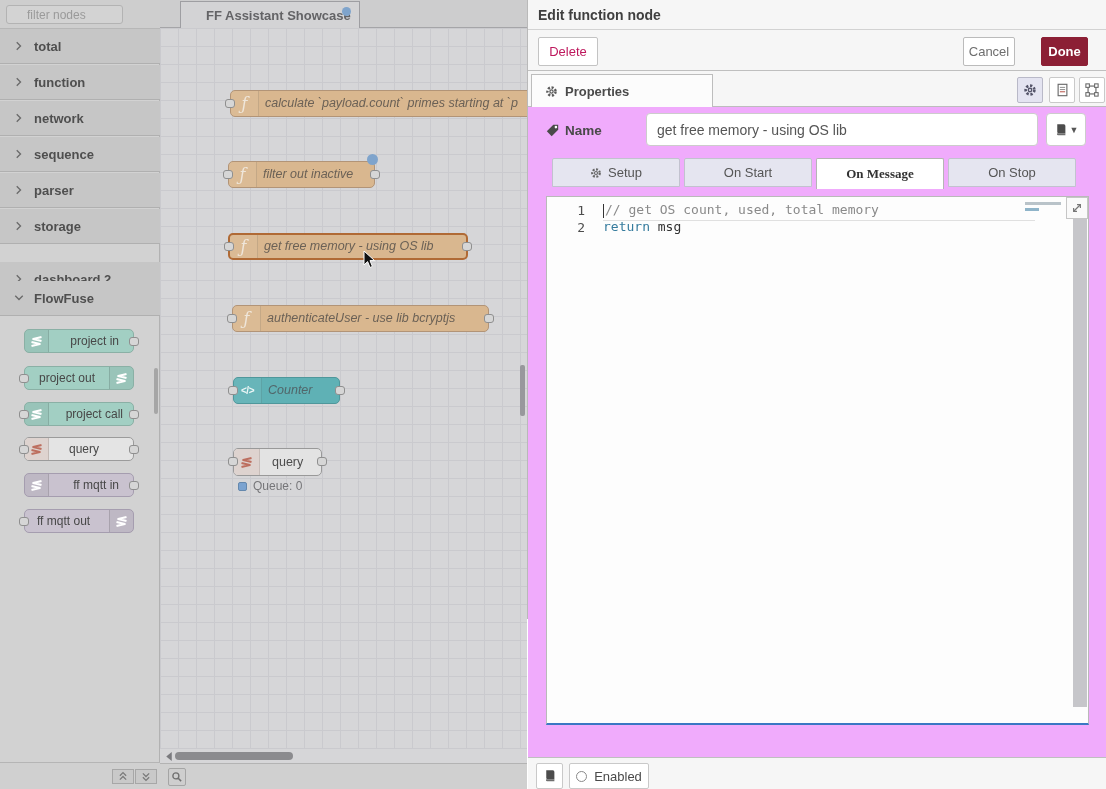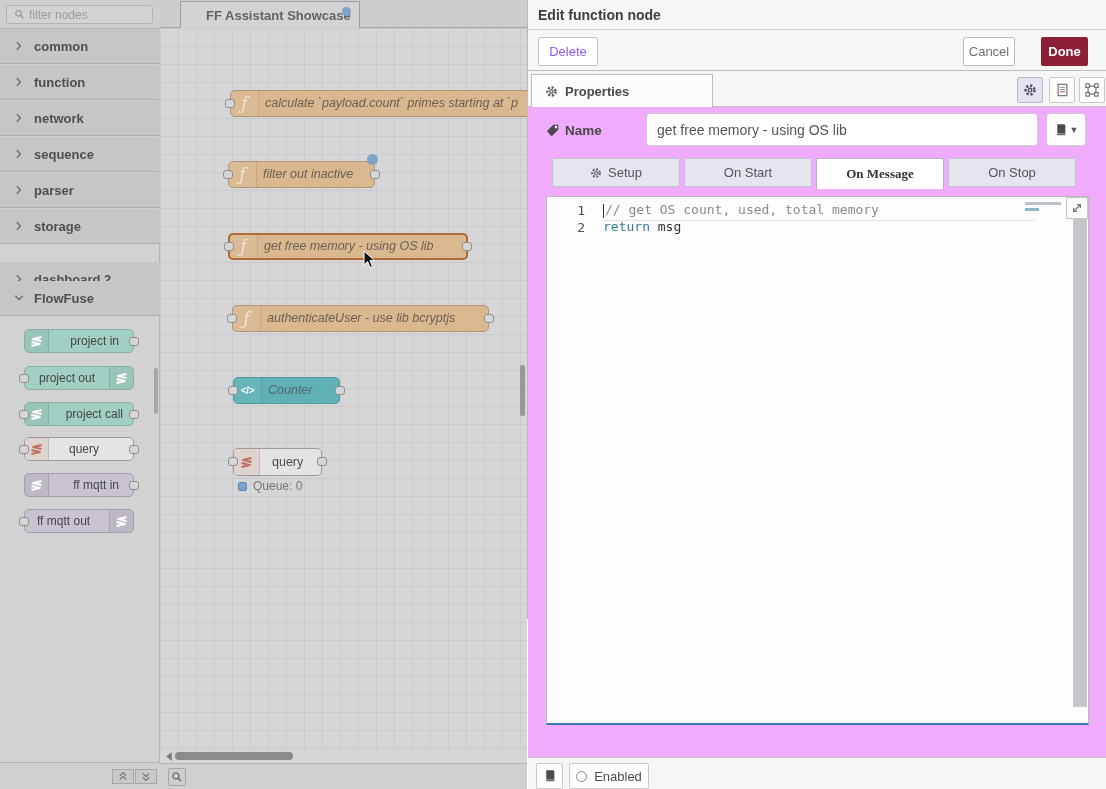--- a/index.html
+++ b/index.html
@@ -3,21 +3,21 @@
 <meta charset="utf-8">
 <style>
   * { margin:0; padding:0; box-sizing:border-box; }
   html,body { width:1106px; height:789px; overflow:hidden; }
   body { font-family:"Liberation Sans", sans-serif; background:#fff; position:relative; }
   .stage { position:absolute; left:0; top:0; width:1106px; height:789px; overflow:hidden; }
 
   
   .palette { position:absolute; left:0; top:0; width:160px; height:789px; background:#d2d2d2; border-right:1px solid #b2b2b2; }
   .palette-search { position:absolute; left:0; top:0; width:160px; height:29px; background:#cecece; border-bottom:1px solid #b7b7b7; }
-  .palette-search .box { position:absolute; left:6px; top:5px; width:147px; height:19px; background:#d3d3d3; border:1px solid #b3b3b3; border-radius:3px; display:flex; align-items:center; padding-left:7px; gap:4px; }
+  .palette-search .box { position:absolute; left:6px; top:5px; width:117px; height:19px; background:#d3d3d3; border:1px solid #b3b3b3; border-radius:3px; display:flex; align-items:center; padding-left:16px; gap:4px; }
   .palette-search input { border:none; outline:none; background:transparent; font-size:12px; color:#666; width:110px; font-family:"Liberation Sans",sans-serif; }
   .palette-search input::placeholder { color:#9a9a9a; }
   .cat { position:absolute; left:0; width:160px; height:35px; background:#c6c6c6; border-bottom:1px solid #b0b0b0; display:flex; align-items:center; gap:9px; padding-left:13px; cursor:pointer; }
   .cat .lbl { font-size:13px; font-weight:bold; color:#4f4f4f; }
   .pnode { position:absolute; height:24px; width:110px; border-radius:5px; border:1px solid; font-size:12px; color:#444; }
   .pnode .icn { position:absolute; top:0; width:24px; height:22px; display:flex; align-items:center; justify-content:center; background:rgba(0,0,0,0.05); }
   .pnode .icn.l { left:0; border-right:1px solid rgba(0,0,0,0.12); border-radius:4px 0 0 4px; }
   .pnode .icn.r { right:0; border-left:1px solid rgba(0,0,0,0.12); border-radius:0 4px 4px 0; }
   .pnode .plabel { position:absolute; top:4px; font-size:12px; color:#474747; }
   .pnode.teal { background:var(--palette-project-fill,#a2cfc3); border-color:#8ab0a5; }
@@ -63,21 +63,21 @@
   .canvas-footer { position:absolute; left:0; top:763px; width:367px; height:26px; background:#d0d0d0; border-top:1px solid #b3b3b3; }
   .cf-search { position:absolute; left:8px; top:4px; width:18px; height:18px; background:#cecece; border:1px solid #a5a5a5; border-radius:2px; display:flex; align-items:center; justify-content:center; cursor:pointer; }
   .cursor-arrow { position:absolute; }
 
   
   .tray { position:absolute; left:527px; top:0; width:579px; height:619px; background:#fff; border-left:1px solid #b9b9b9; }
   .tray-header { position:absolute; left:0; top:0; width:100%; height:30px; background:#f6f6f6; border-bottom:1px solid #d2d2d2; }
   .tray-header .title { position:absolute; left:10px; top:7px; font-size:14px; font-weight:bold; color:#3f3f3f; }
   .tray-toolbar { position:absolute; left:0; top:30px; width:100%; height:41px; background:#f6f6f6; border-bottom:1px solid #bfbfbf; }
   .btn { position:absolute; top:7px; height:29px; border-radius:2px; background:#fff; border:1px solid #c3c3c3; font-size:13px; display:flex; align-items:center; justify-content:center; cursor:pointer; font-family:"Liberation Sans",sans-serif; }
-  .btn-delete { left:10px; width:60px; color:#8b5cf6; }
+  .btn-delete { left:10px; width:60px; color:#be185d; }
   .btn-cancel { left:435px; width:52px; color:#6e6e6e; border-color:#bbb; }
   .btn-done { left:513px; width:47px; color:#fff; background:var(--done-button-bg,#8c1f35); border:1px solid var(--done-button-bg,#8c1f35); font-weight:bold; }
   .tray-tabrow { position:absolute; left:0; top:71px; width:100%; height:36px; background:#f6f6f6; border-bottom:1px solid #bdbdbd; }
   .prop-tab { position:absolute; left:3px; top:3px; width:182px; height:33px; background:#fcfcfc; border:1px solid #bdbdbd; border-bottom:none; display:flex; align-items:center; gap:7px; padding-left:13px; cursor:pointer; z-index:2; }
   .prop-tab .lbl { font-size:13px; font-weight:bold; color:#4a4a4a; }
   .mini-btn { position:absolute; top:6px; width:26px; height:26px; border-radius:2px; background:#fff; border:1px solid #c9c9c9; display:flex; align-items:center; justify-content:center; cursor:pointer; }
   .mini-btn.sel { background:#e4e4f1; border-color:#b9b9c8; }
   .form { position:absolute; left:0; top:107px; width:100%; height:650px; background:#f0abfc; }
   .name-row { position:absolute; left:0; top:6px; width:100%; height:40px; }
   .name-label { position:absolute; left:18px; top:10px; display:flex; align-items:center; gap:6px; font-size:13.5px; font-weight:bold; color:#494949; }
@@ -119,21 +119,21 @@
             <line x1="9.6" y1="9.6" x2="13.5" y2="13.5" stroke="#9a9a9a" stroke-width="2"></line>
           </svg>
         <input type="text" placeholder="filter nodes" style="">
       </div>
     </div>
 
     <div class="cat" style="top:29px">
         <svg width="12" height="12" viewBox="0 0 16 16">
           <polyline points="5,3 10,8 5,13" fill="none" stroke="#6a6a6a" stroke-width="1.8"></polyline>
         </svg>
-        <span class="lbl">common</span>
+        <span class="lbl">total</span>
       </div>
     <div class="cat" style="top:65px">
         <svg width="12" height="12" viewBox="0 0 16 16">
           <polyline points="5,3 10,8 5,13" fill="none" stroke="#6a6a6a" stroke-width="1.8"></polyline>
         </svg>
         <span class="lbl">function</span>
       </div>
     <div class="cat" style="top:101px">
         <svg width="12" height="12" viewBox="0 0 16 16">
           <polyline points="5,3 10,8 5,13" fill="none" stroke="#6a6a6a" stroke-width="1.8"></polyline>

